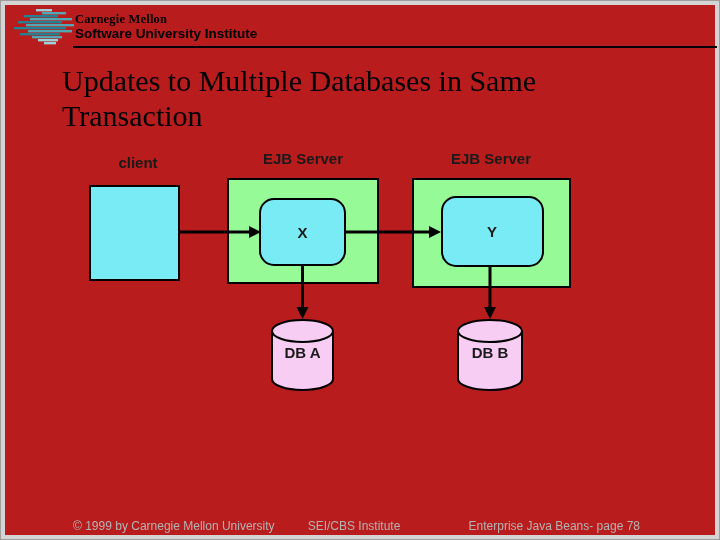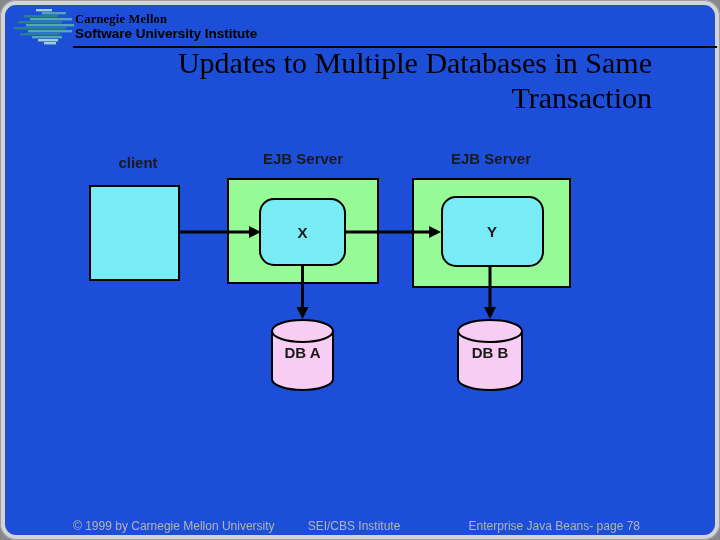--- a/index.html
+++ b/index.html
@@ -1,30 +1,30 @@
 <!DOCTYPE html>
 <html><head>
 <meta charset="utf-8">
 <style>
   html,body { margin:0; padding:0; background:#888; }
   .frame {
     position:relative; width:720px; height:540px;
-    background:#1d4ed8; border-radius:16px; overflow:hidden;
+    background:#b91c1c; border-radius:2px; overflow:hidden;
     box-shadow: inset 0 0 0 1px #9e9e9e, inset 0 0 0 5px #d4d4d4;
     font-family:"Liberation Sans", sans-serif;
   }
   .logo-svg { position:absolute; left:12px; top:8px; }
   .brand { position:absolute; left:75px; top:12px; color:#000; }
   .brand-serif { font-family:"Liberation Serif", serif; font-weight:bold; font-size:12.5px; line-height:14px; letter-spacing:0.2px; }
   .brand-sans  { font-family:"Liberation Sans", sans-serif; font-weight:bold; font-size:13.5px; line-height:16px; }
   .header-rule { position:absolute; left:73px; top:46px; width:644px; height:2px; background:#000; }
   .title {
-    position:absolute; left:62px; top:45px; width:590px;
+    position:absolute; left:62px; top:63px; width:590px;
     font-family:"Liberation Serif", serif; font-size:30px; line-height:35px;
-    color:#000; font-weight:normal;text-align:right;
+    color:#000; font-weight:normal;
   }
   .diagram-svg { position:absolute; left:0; top:0; }
   .lbl  { font-family:"Liberation Sans", sans-serif; font-weight:bold; font-size:15px; fill:#1a1a1a; }
   .lbl-sm { font-family:"Liberation Sans", sans-serif; font-weight:bold; font-size:15px; fill:#1a1a1a; }
   .footer-text { position:absolute; top:519px; font-size:12px; color:#b4b4b4; white-space:nowrap; }
   .footer-left   { left:73px; }
   .footer-center { left:354px; transform:translateX(-50%); }
   .footer-right  { right:80px; }
 </style>
 </head>

